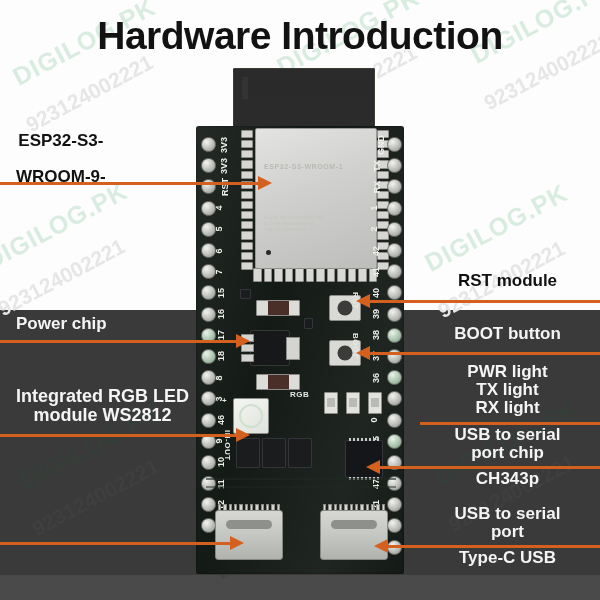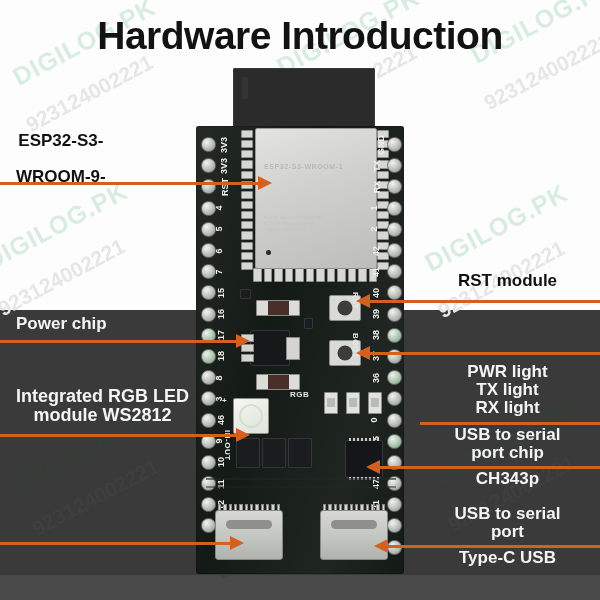--- a/index.html
+++ b/index.html
@@ -475,20 +475,21 @@
 
   <div class="rule" style="left:0px;top:542px;width:218px"></div>
   <div class="leader" style="left:214px;top:542px;width:18px"></div>
   <div class="arrow r" style="left:230px;top:536px"></div>
 
   <div class="lbl dark right" style="left:420px;top:272px;width:175px;font-size:17px">RST module</div>
   <div class="rule" style="left:420px;top:300px;width:180px"></div>
   <div class="leader" style="left:370px;top:300px;width:60px"></div>
   <div class="arrow l" style="left:356px;top:294px"></div>
 
+  <div class="lbl light right" style="left:420px;top:325px;width:175px;font-size:17px">BOOT button</div>
   <div class="rule" style="left:420px;top:352px;width:180px"></div>
   <div class="leader" style="left:370px;top:352px;width:60px"></div>
   <div class="arrow l" style="left:356px;top:346px"></div>
 
   <div class="lbl light right" style="left:420px;top:363px;width:175px;font-size:17px">PWR light
 TX light
 RX light</div>
   <div class="rule" style="left:420px;top:422px;width:180px"></div>
 
   <div class="lbl light right" style="left:420px;top:426px;width:175px;font-size:17px">USB to serial

